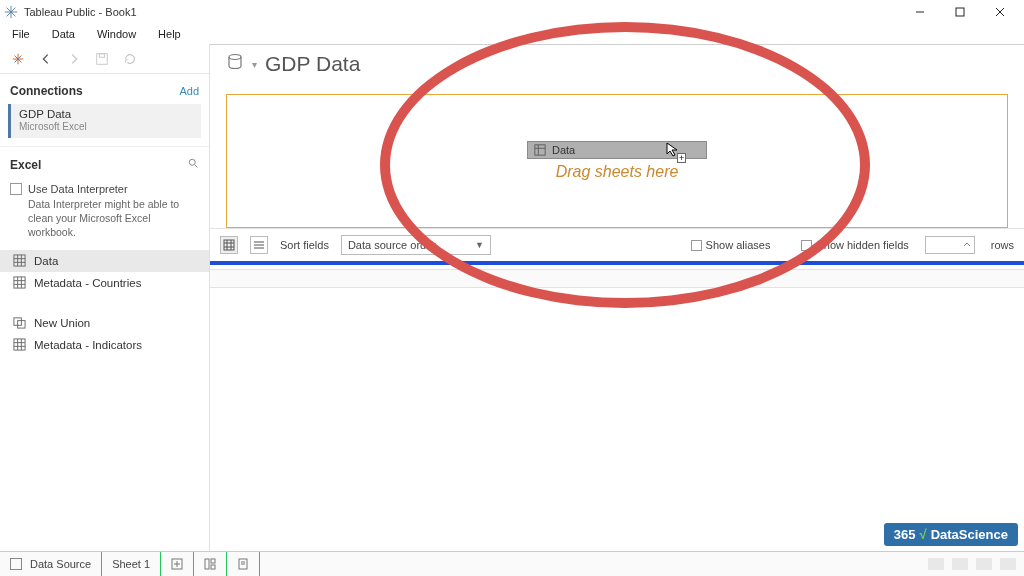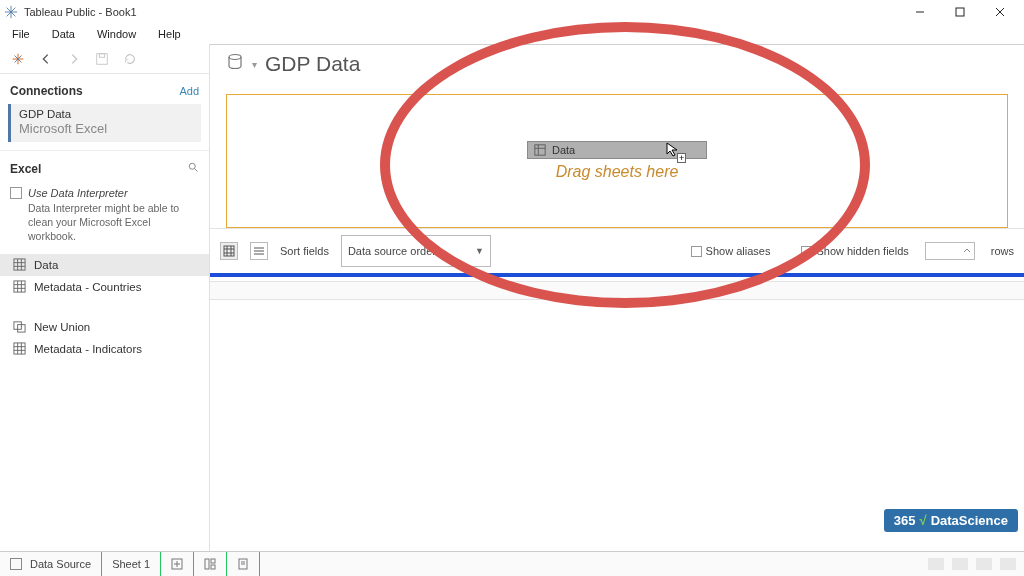--- a/index.html
+++ b/index.html
@@ -27,27 +27,27 @@
   .toolbar-left { height: 30px; display: flex; align-items: center; gap: 12px; padding: 0 10px; border-bottom: 1px solid #e6e6e6; }
   .tool-icon { width: 16px; height: 16px; display:flex; align-items:center; justify-content:center; color:#555; }
   .tool-icon svg { width:14px; height:14px; }
   .tool-icon.dim { opacity: .35; }
 
   .section-head { display:flex; align-items:center; padding: 10px 10px 6px; font-size: 12px; color:#333; font-weight:600;}
   .section-head .link { margin-left:auto; color:#3a87b7; font-weight:400; font-size:11px; }
 
   .conn-item { margin: 0 8px 8px; border-left: 3px solid #4e79a7; background:#f1f1f1; padding: 4px 8px 6px 8px; }
   .conn-item .cname { font-size: 11.5px; color:#333; }
-  .conn-item .ctype { font-size: 13px; color:#888; margin-top:1px;}
+  .conn-item .ctype { font-size: 10px; color:#888; margin-top:1px;}
 
   .sheets-head { display:flex; align-items:center; padding: 10px 10px 4px; font-size:12px; font-weight:600; color:#333; border-top:1px solid #eee;}
   .sheets-head .search-ic { margin-left:auto; color:#888; }
   .sheets-head .search-ic svg { width:12px; height:12px; }
 
-  .di-row { display:flex; align-items:flex-end; gap:6px; padding: 6px 10px 2px 10px; font-size:11px; color:#444;font-style:italic;}
+  .di-row { display:flex; align-items:flex-end; gap:6px; padding: 6px 10px 2px 10px; font-size:11px; color:#444;}
   .di-row .chk { width:12px; height:12px; border:1px solid #999; margin-top:1px; flex-shrink:0;}
   .di-hint { font-size:10.5px; color:#666; padding: 0 10px 8px 28px; line-height:1.35;}
 
   .sheet-list { padding: 2px 0; }
   .sheet-item { display:flex; align-items:center; gap:8px; padding: 4px 12px; font-size:11.5px; color:#333; }
   .sheet-item.sel { background:#e9e9e9; }
   .sheet-item .sic { width:14px; height:14px; display:flex; align-items:center; justify-content:center; color:#666;}
   .sheet-item .sic svg { width:13px; height:13px;}
   .nu-item { margin-top: 18px; }
 
@@ -69,40 +69,40 @@
   .cursor .plus { position:absolute; left:12px; top:12px; font-size:9px; border:1px solid #666; line-height:8px; padding:0 1px; background:#fff;}
 
   
   .annot-ellipse { position:absolute; border:10px solid #d9534f; border-radius:50%; width:490px; height:286px; left:380px; top:22px; pointer-events:none; z-index:30;}
 
   
   .gridctrl { display:flex; align-items:center; gap:12px; padding: 6px 10px; border-top:1px solid #e3e3e3; border-bottom:4px solid #1d4ed8; font-size:11px; color:#444;}
   .gc-icon { width:18px; height:18px; border:1px solid #bbb; display:flex; align-items:center; justify-content:center;}
   .gc-icon.on { background:#eee;}
   .gc-icon svg { width:12px; height:12px;}
-  .sort-select { border:1px solid #bbb; height:32px; width:150px; font-size:11px; padding:0 6px; display:flex; align-items:center; justify-content:space-between;}
+  .sort-select { border:1px solid #bbb; height:20px; width:150px; font-size:11px; padding:0 6px; display:flex; align-items:center; justify-content:space-between;}
   .gc-spacer { flex:1;}
   .chk-s { width:11px; height:11px; border:1px solid #999; display:inline-block; vertical-align:middle; margin-right:4px;}
   .rows-input { width:50px; height:18px; border:1px solid #bbb; margin:0 4px; display:inline-flex; align-items:center; justify-content:flex-end; padding:0 3px;}
   .rows-input svg { width:8px; height:8px; color:#888;}
 
   .gridarea { flex:1; border-top:1px solid #e3e3e3; margin-top:4px;}
   .grid-head { height:18px; border-bottom:1px solid #e3e3e3; background:#fafafa;}
 
   
   .bottombar { position:absolute; left:0; right:0; bottom:0; height:25px; border-top:1px solid #ccc; display:flex; align-items:stretch; background:#fafafa; font-size:11px; }
   .btab { padding: 0 10px; display:flex; align-items:center; gap:4px; border-right:1px solid #22c55e; color:#444;}
   .btab.first::before { content:""; width:10px; height:10px; border:1px solid #888; display:inline-block; margin-right:4px;}
   .btab svg { width:12px; height:12px;}
   .bottom-spacer { flex:1;}
   .bb-icons { display:flex; align-items:center; gap:8px; padding:0 8px; }
   .bb-icons div { width:16px; height:12px; background:linear-gradient(#ccc,#ccc); opacity:.4;}
 
   
-  .badge { position:absolute; right:6px; bottom:44px; background:#2e6fa7; color:#fff; font-size:13px; font-weight:600; padding:4px 10px; border-radius:3px; display:flex; align-items:center; gap:4px; z-index:50;}
+  .badge { position:absolute; right:6px; bottom:30px; background:#2e6fa7; color:#fff; font-size:13px; font-weight:600; padding:4px 10px; border-radius:3px; display:flex; align-items:center; gap:4px; z-index:50;}
   .badge .chk { color:#7fd04a; font-weight:bold;}
 </style>
 </head>
 <body>
 
 <div class="titlebar">
   <span class="tb-icon">
     <svg viewBox="0 0 16 16">
         <g stroke="#4e79a7" stroke-width="1" fill="none">
           <line x1="8" y1="1" x2="8" y2="15"></line>

